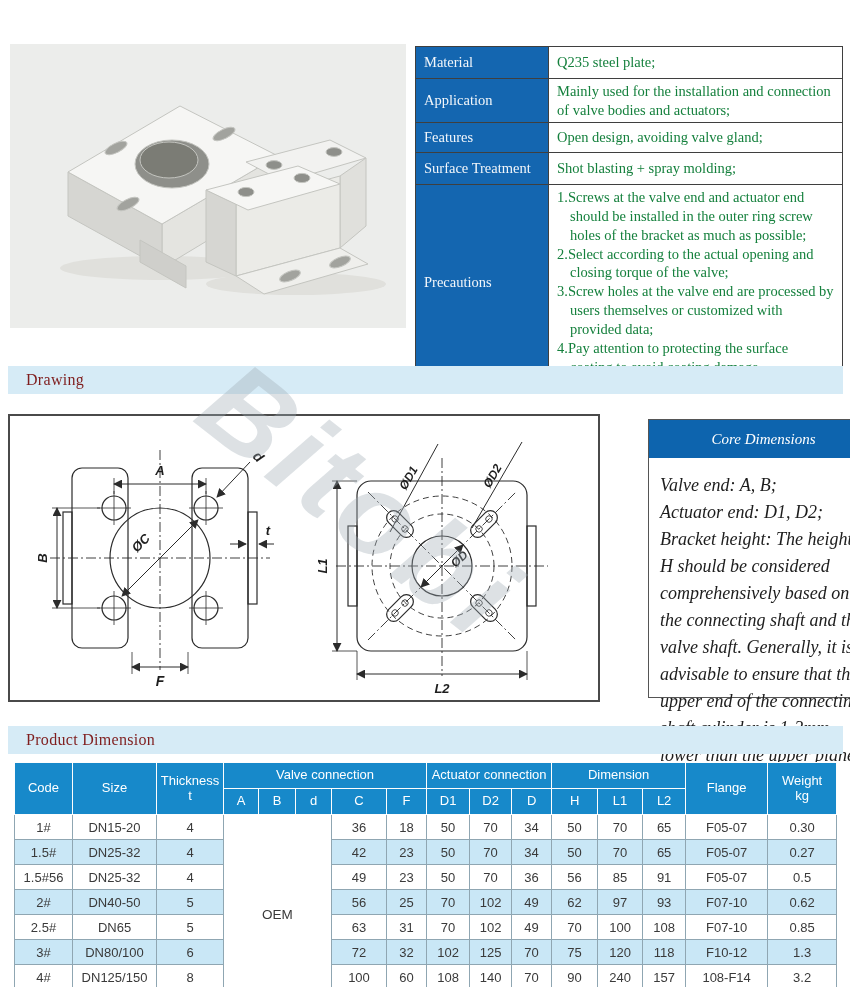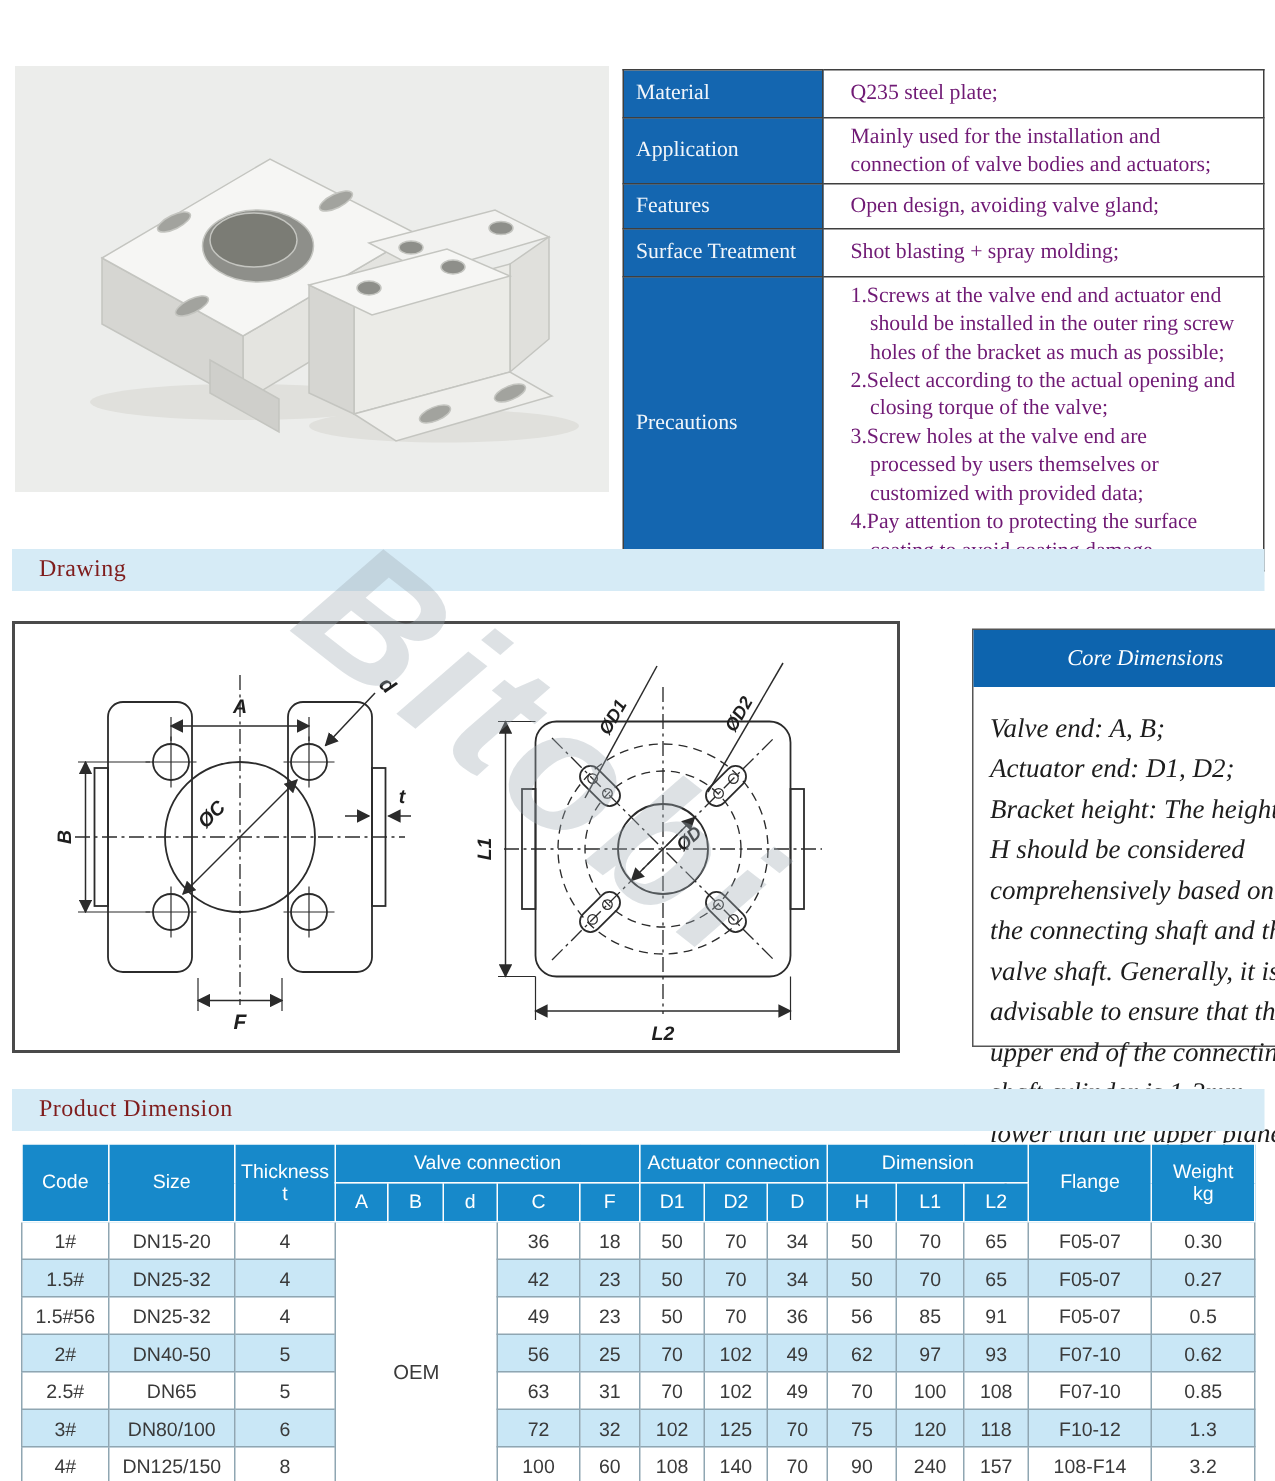--- a/index.html
+++ b/index.html
@@ -7,21 +7,21 @@
         font-family:"Liberation Serif",serif;color:#222;margin-top:36px;}
 
   
   .photo{position:absolute;left:10px;top:8px;width:396px;height:284px;}
 
   
   .spec{position:absolute;left:415px;top:10px;width:428px;border-collapse:collapse;
         table-layout:fixed;font-size:14.5px;}
   .spec td{border:1px solid #3f3f3f;vertical-align:middle;}
   .spec .sl{width:118px;background:#1466b0;color:#f2f6fa;padding:2px 6px 2px 8px;}
-  .spec .sv{padding:3px 18px;color:#701a75;line-height:1.28;}
+  .spec .sv{padding:3px 8px;color:#15803d;line-height:1.28;}
   .spec tr.r0{height:32px}.spec tr.r1{height:40px}.spec tr.r2{height:30px}
   .spec tr.r3{height:32px}.spec tr.r4{height:156px}
   .prec-line{padding-left:13px;text-indent:-13px;line-height:1.3;}
 
   
   .band{position:absolute;left:8px;width:835px;height:28px;background:#d6ebf6;
         font-size:16px;line-height:28px;padding-left:18px;box-sizing:border-box;
         color:#7f1d1d;letter-spacing:.3px;}
   .band.drawing{top:330px;}
   .band.product{top:690px;}

